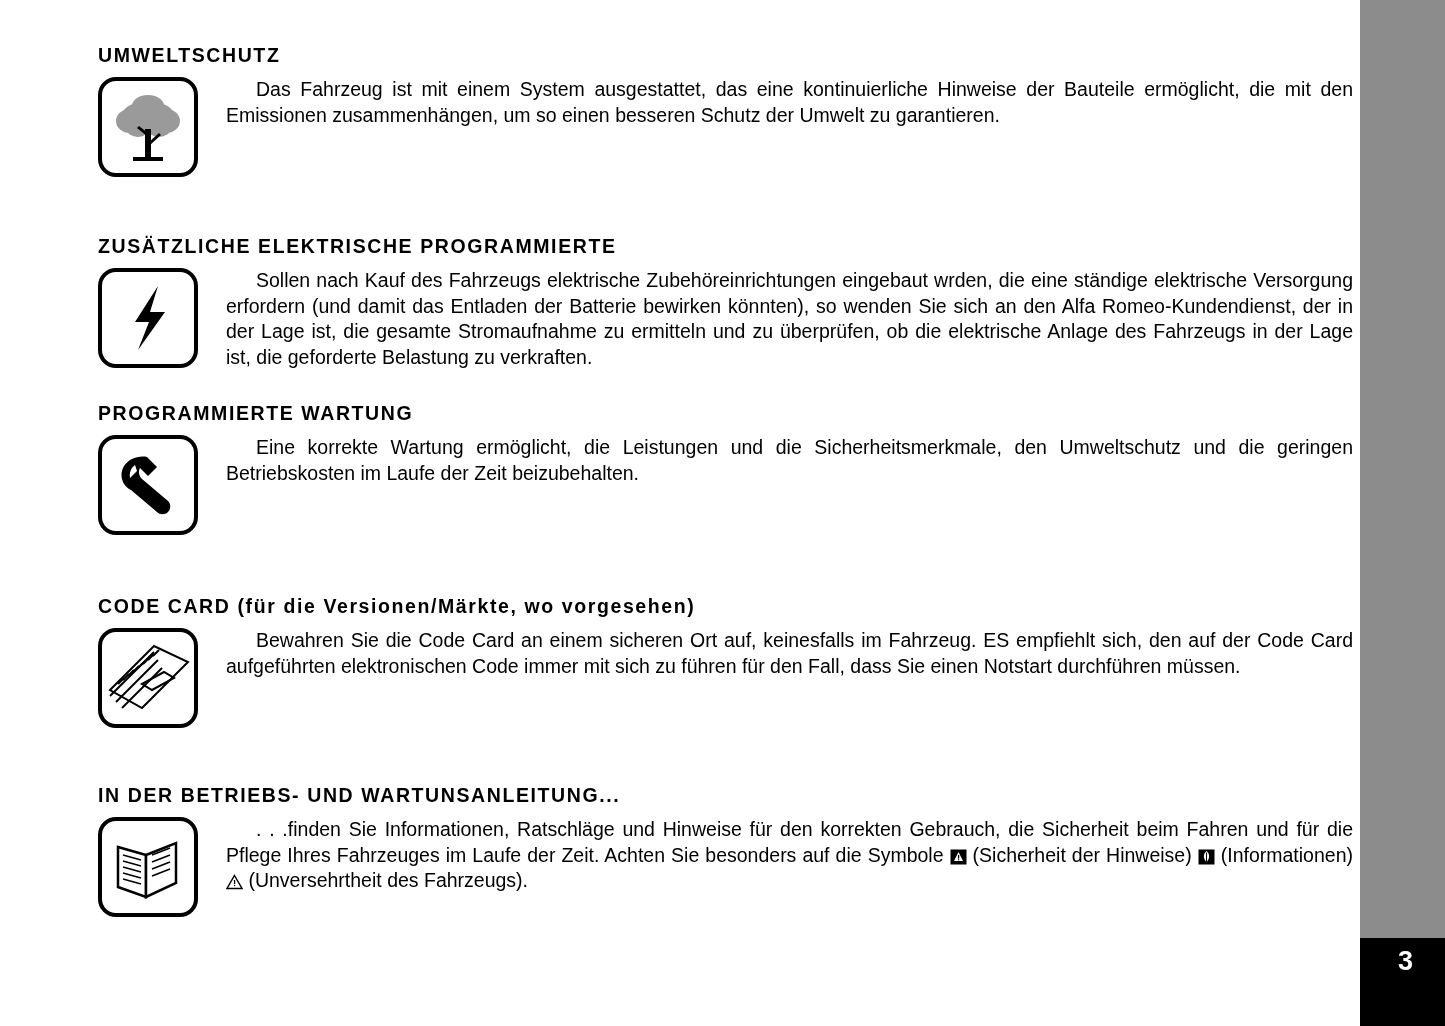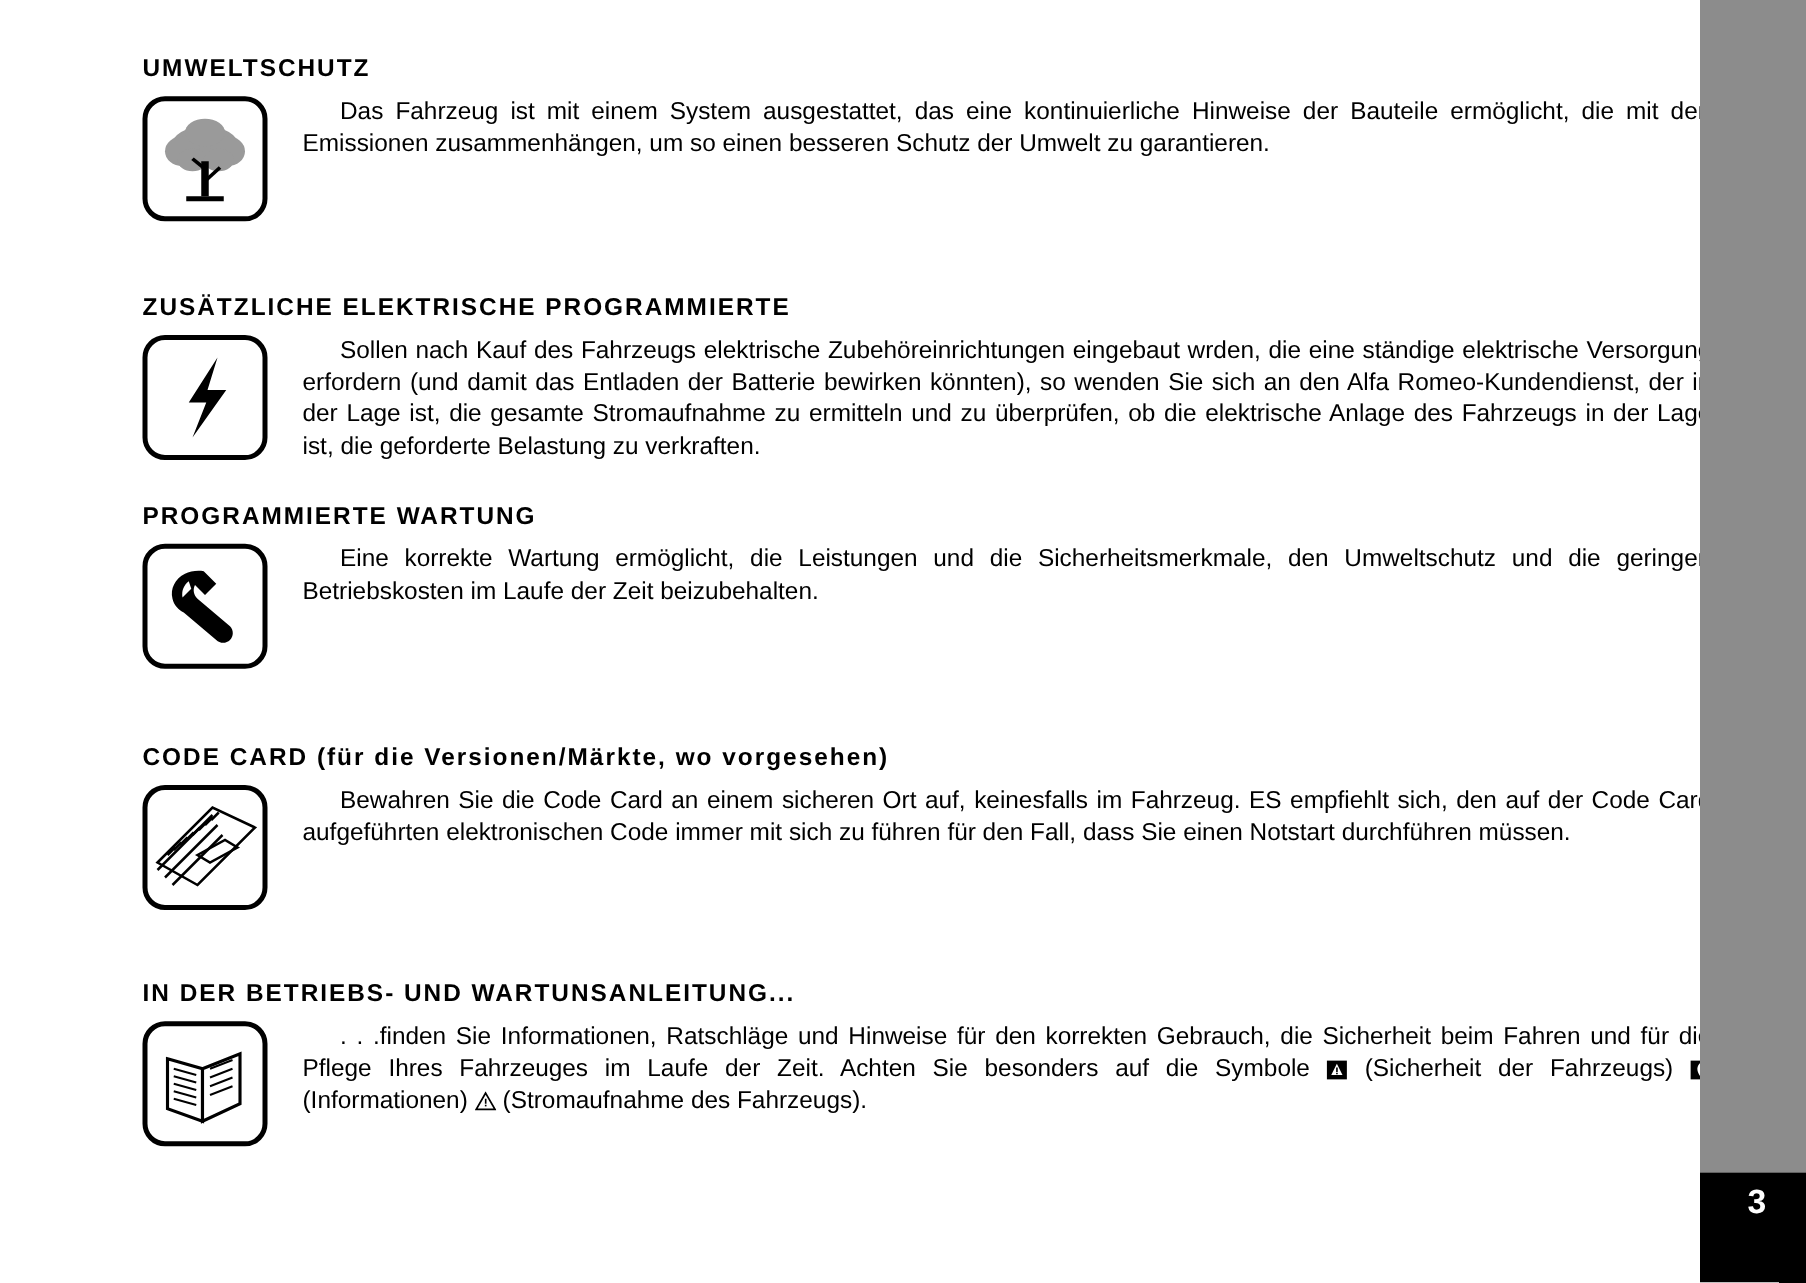--- a/index.html
+++ b/index.html
@@ -46,21 +46,21 @@
     top: 946px;
     right: 32px;
     color: #ffffff;
     font-weight: bold;
     font-size: 27px;
     font-family: "Liberation Sans", sans-serif;
   }
 
   .page {
     position: absolute;
-    left: 16px;
+    left: 0;
     top: 0;
     width: 1220px;
     height: 1026px;
     padding: 0;
   }
 
   .content {
     position: absolute;
     left: 98px;
     top: 44px;
@@ -255,29 +255,29 @@
                 <path d="M50 55 L68 48"></path>
               </g>
             </svg>
           </div>
         </div>
         <div class="section-text"><span class="first-indent"></span><span>. . .finden Sie Informationen, Ratschläge und Hinweise für den korrekten Gebrauch, die Sicherheit beim Fahren und für die Pflege Ihres Fahrzeuges im Laufe der Zeit. Achten Sie besonders auf die Symbole </span><span class="inline-sym"><svg width="17" height="16" viewBox="0 0 17 16">
                 <rect x="0.5" y="0.5" width="16" height="15" fill="#000"></rect>
                 <path d="M8.5 3 L13 12 H4 Z" fill="#fff"></path>
                 <rect x="7.9" y="6" width="1.3" height="3.6" fill="#000"></rect>
                 <rect x="7.9" y="10.2" width="1.3" height="1.2" fill="#000"></rect>
-              </svg></span><span> (Sicherheit der Fahrzeugs) </span><span class="inline-sym"><svg width="17" height="16" viewBox="0 0 17 16">
+              </svg></span><span> (Sicherheit der Hinweise) </span><span class="inline-sym"><svg width="17" height="16" viewBox="0 0 17 16">
                 <rect x="0.5" y="0.5" width="16" height="15" fill="#000"></rect>
                 <path d="M8.5 2 C5 5 5 9 8.5 13.5 C12 9 12 5 8.5 2 Z" fill="#fff"></path>
                 <path d="M8.5 3.5 L8.5 13" stroke="#000" stroke-width="1" fill="none"></path>
               </svg></span><span> (Informationen) </span><span class="inline-sym"><svg width="17" height="16" viewBox="0 0 17 16">
                 <path d="M8.5 1.5 L16 14.5 H1 Z" fill="#fff" stroke="#000" stroke-width="1.4"></path>
                 <rect x="7.9" y="6" width="1.3" height="4" fill="#000"></rect>
                 <rect x="7.9" y="10.8" width="1.3" height="1.3" fill="#000"></rect>
-              </svg></span><span> (Stromaufnahme des Fahrzeugs).</span></div>
+              </svg></span><span> (Unversehrtheit des Fahrzeugs).</span></div>
       </div>
     </div>
 
   </div>
 </div>
 
 <div class="right-band">
   <div class="grey-top"></div>
   <div class="black-tab"></div>
 </div>

